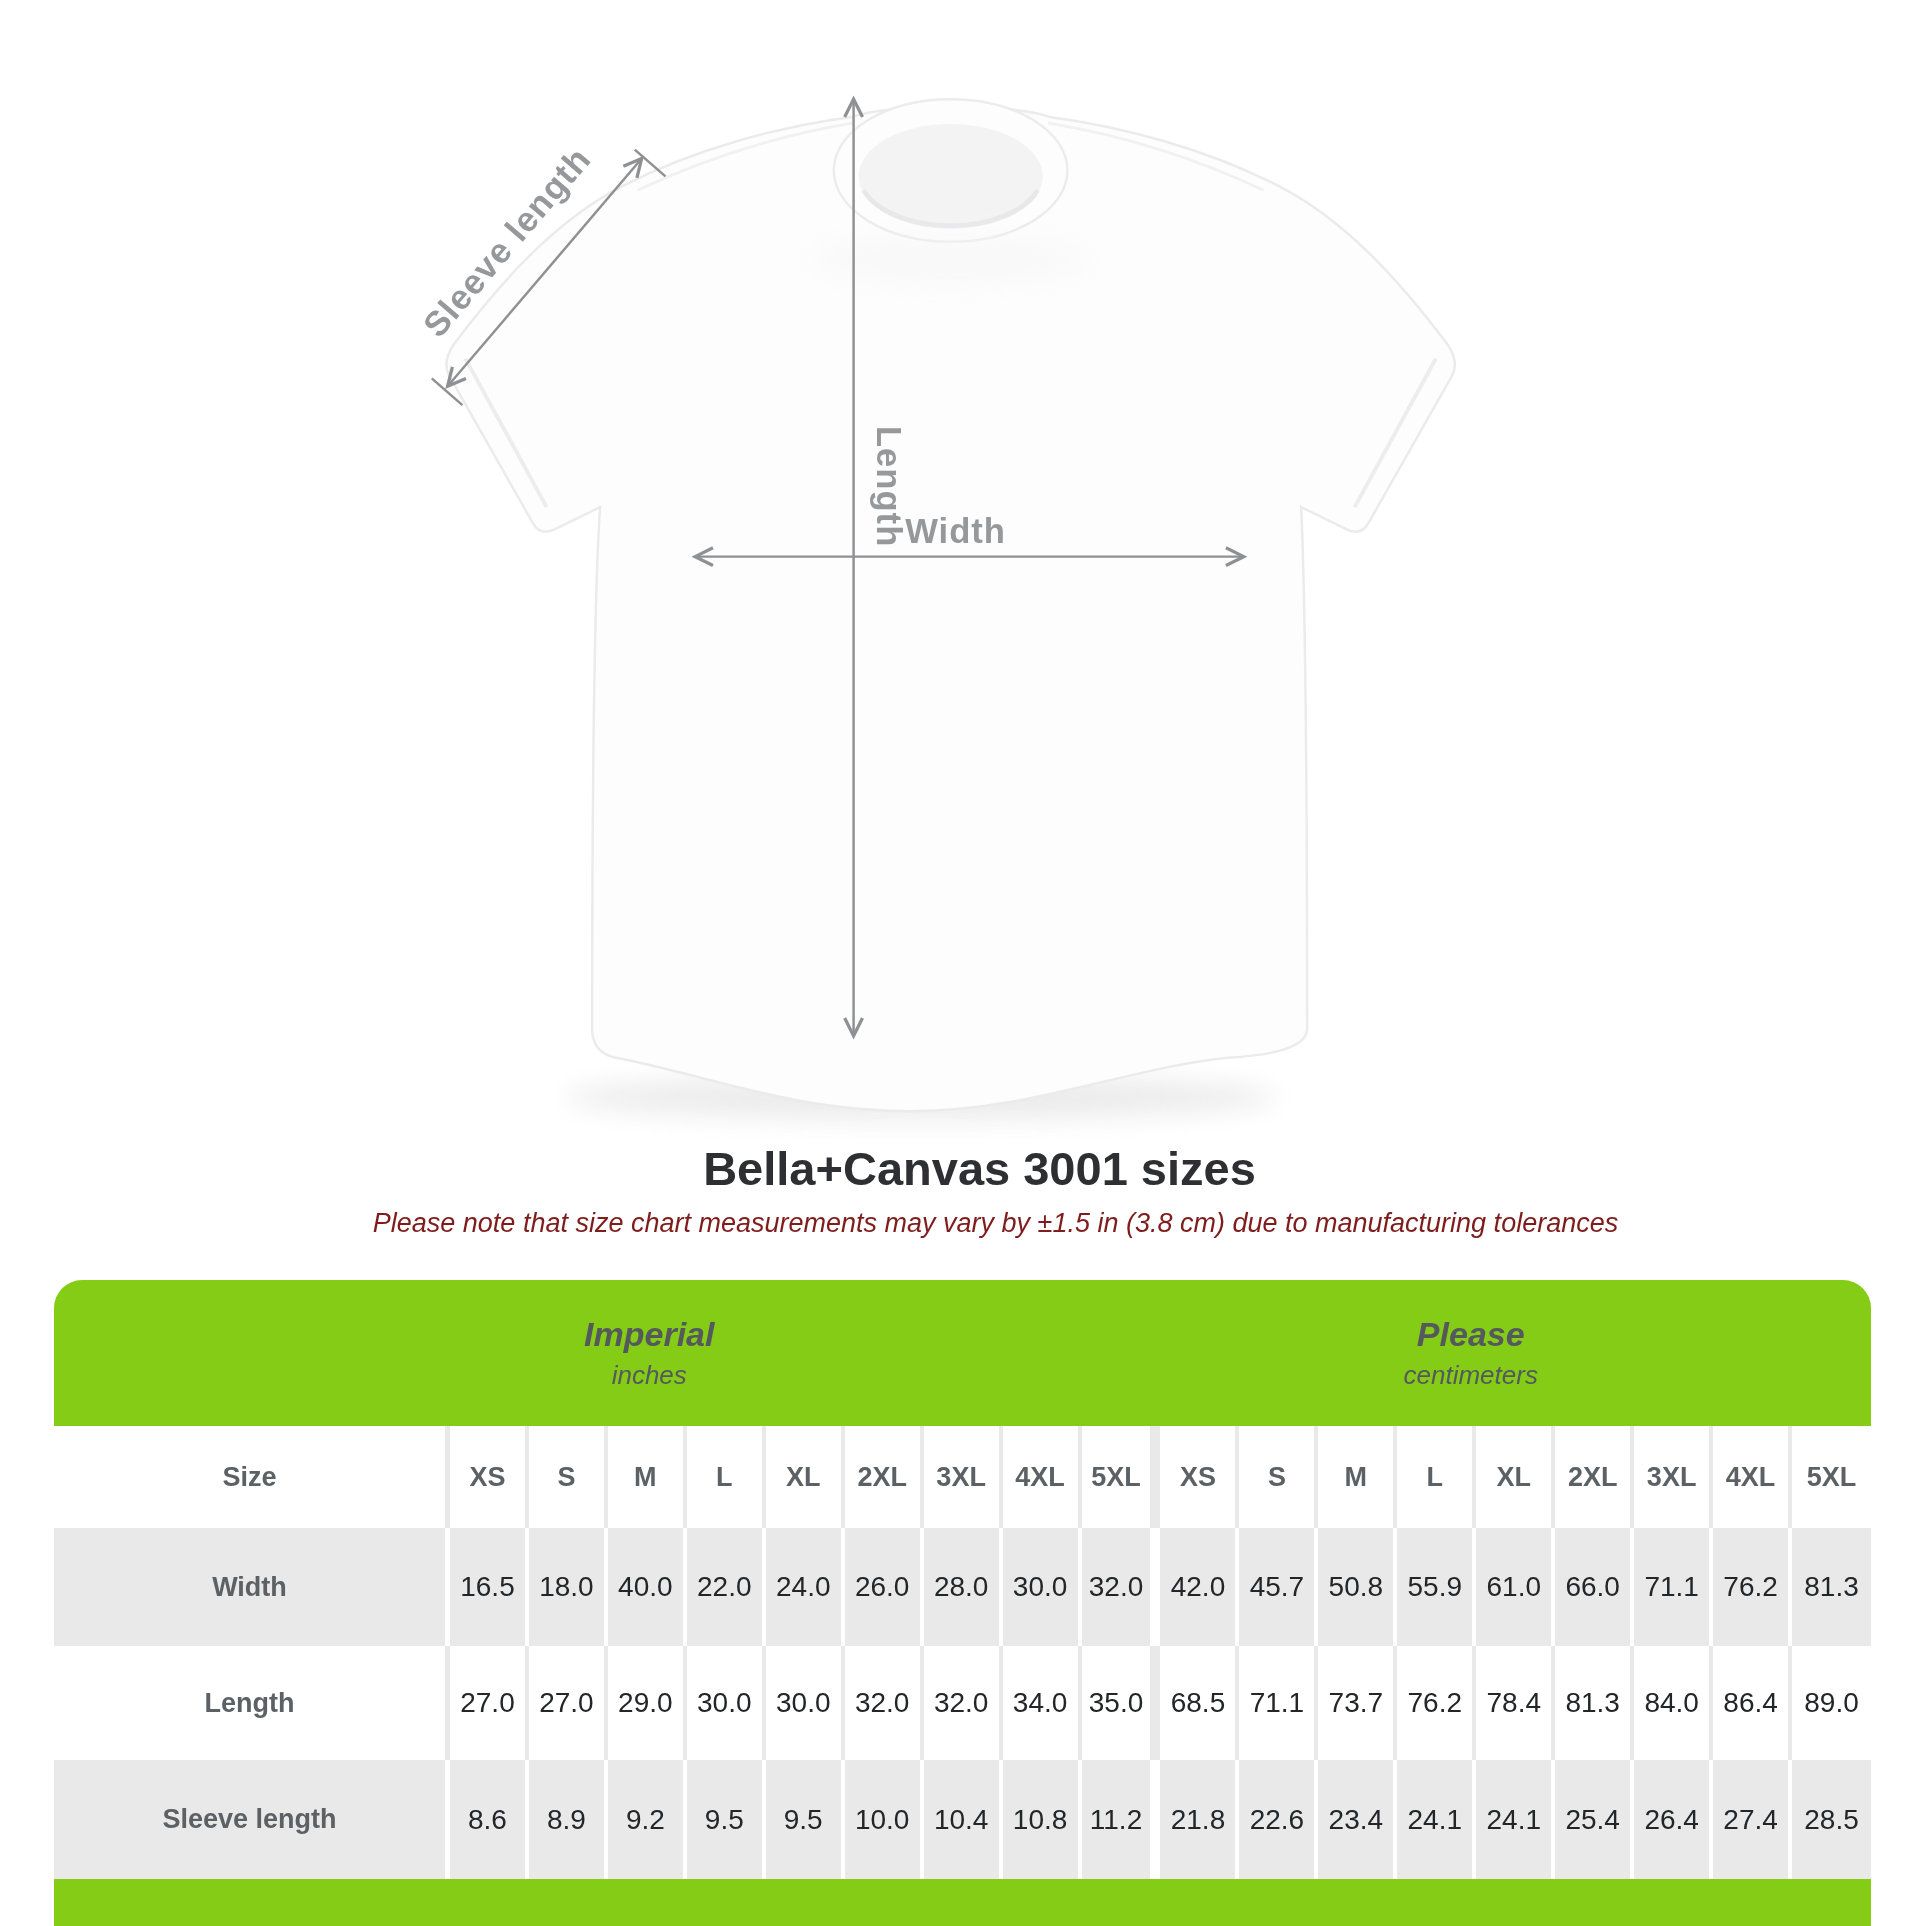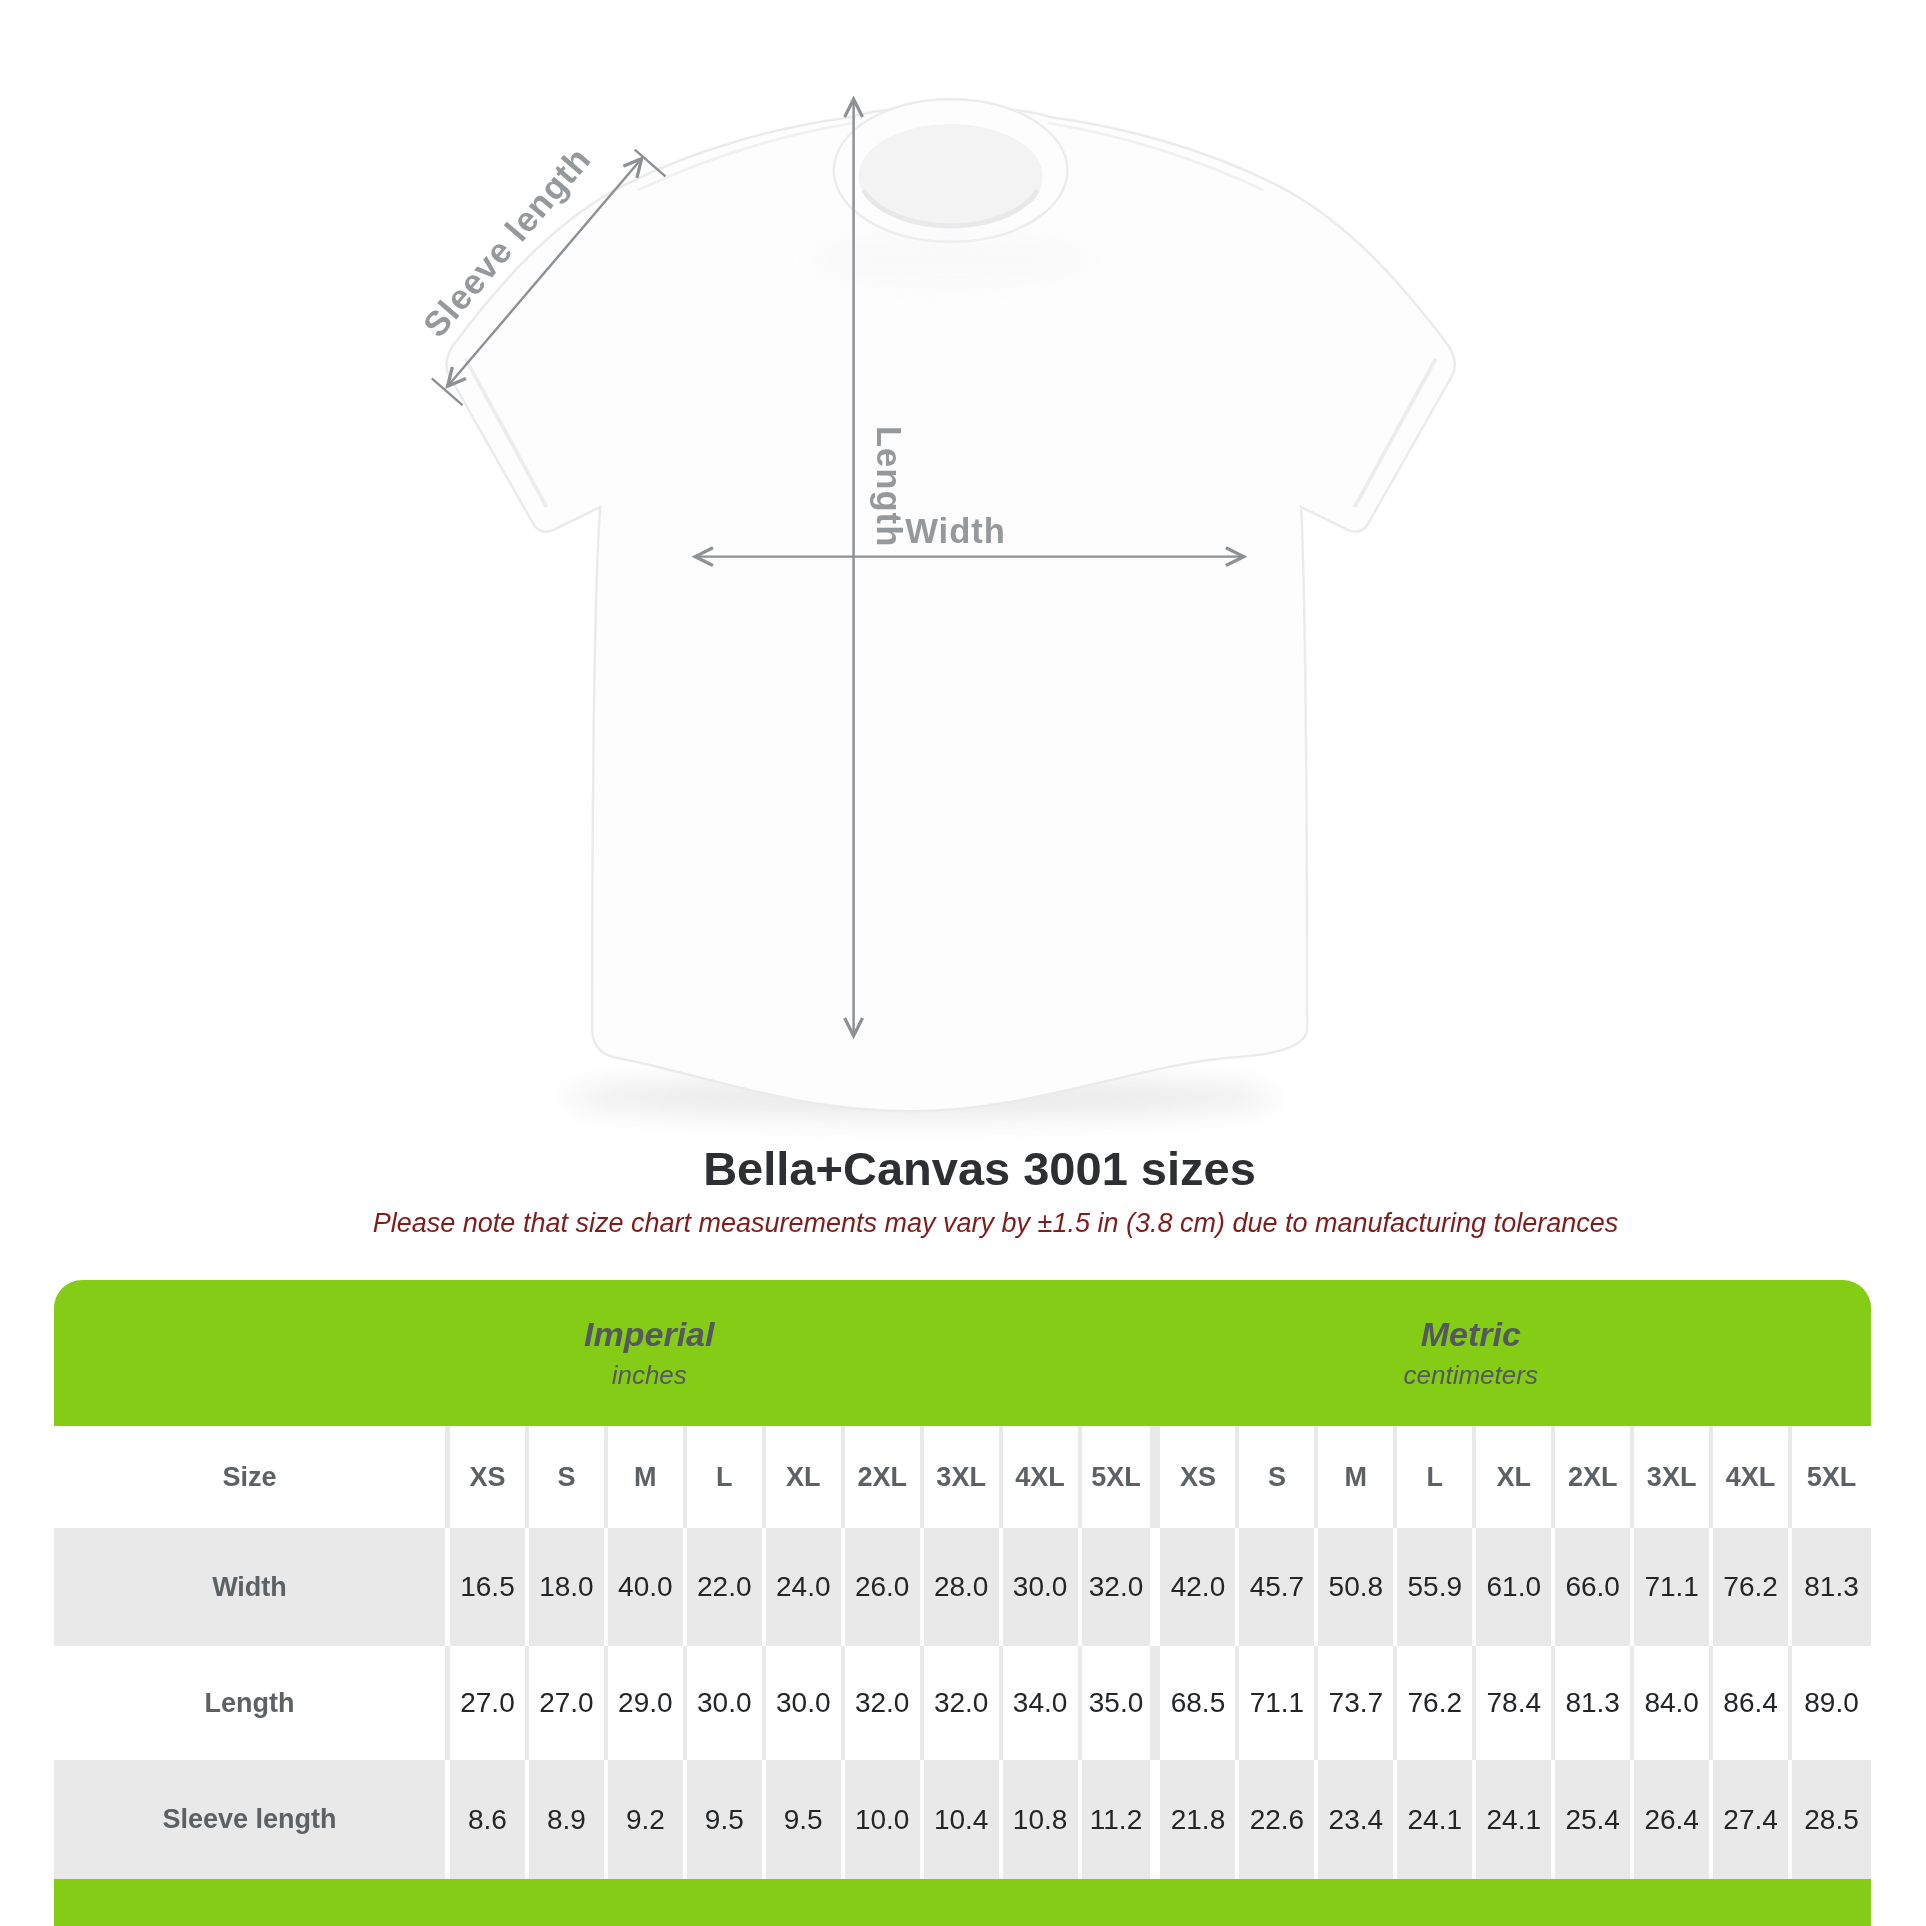--- a/index.html
+++ b/index.html
@@ -110,21 +110,21 @@
   <h1 class="title">Bella+Canvas 3001 sizes</h1>
   <p class="subtitle">Please note that size chart measurements may vary by ±1.5 in (3.8 cm) due to manufacturing tolerances</p>
 
   <div class="table-card">
     <div class="size-grid">
       <div class="unit unit-imperial">
         <div class="uname">Imperial</div>
         <div class="usub">inches</div>
       </div>
       <div class="unit unit-metric">
-        <div class="uname">Metric</div>
+        <div class="uname">Please</div>
         <div class="usub">centimeters</div>
       </div>
 
     <div class="cell rw lab s5">Size</div>
         <div class="cell rw hdr s4">XS</div>
         <div class="cell rw hdr s4">S</div>
         <div class="cell rw hdr s4">M</div>
         <div class="cell rw hdr s4">L</div>
         <div class="cell rw hdr s4">XL</div>
         <div class="cell rw hdr s4">2XL</div>

